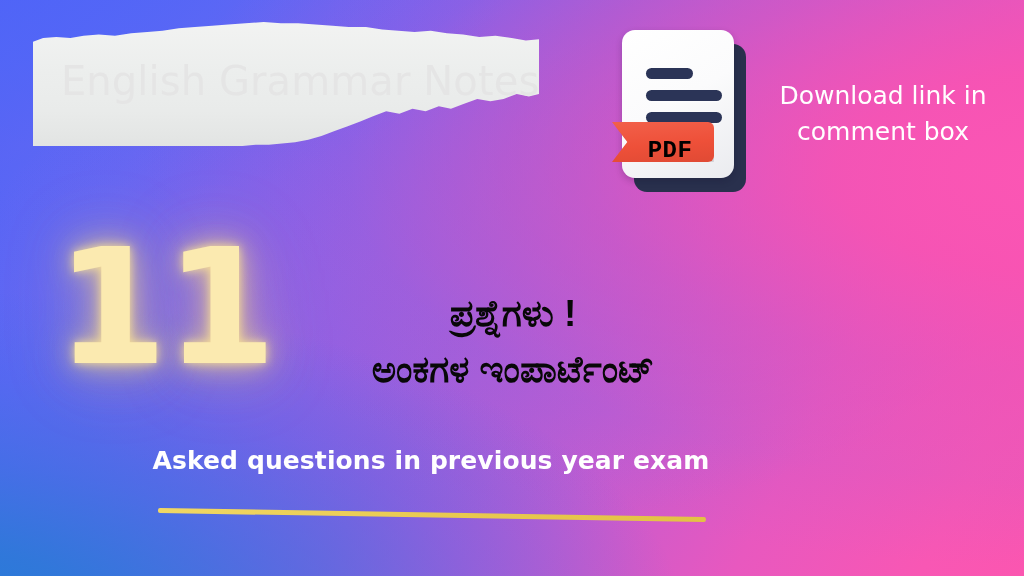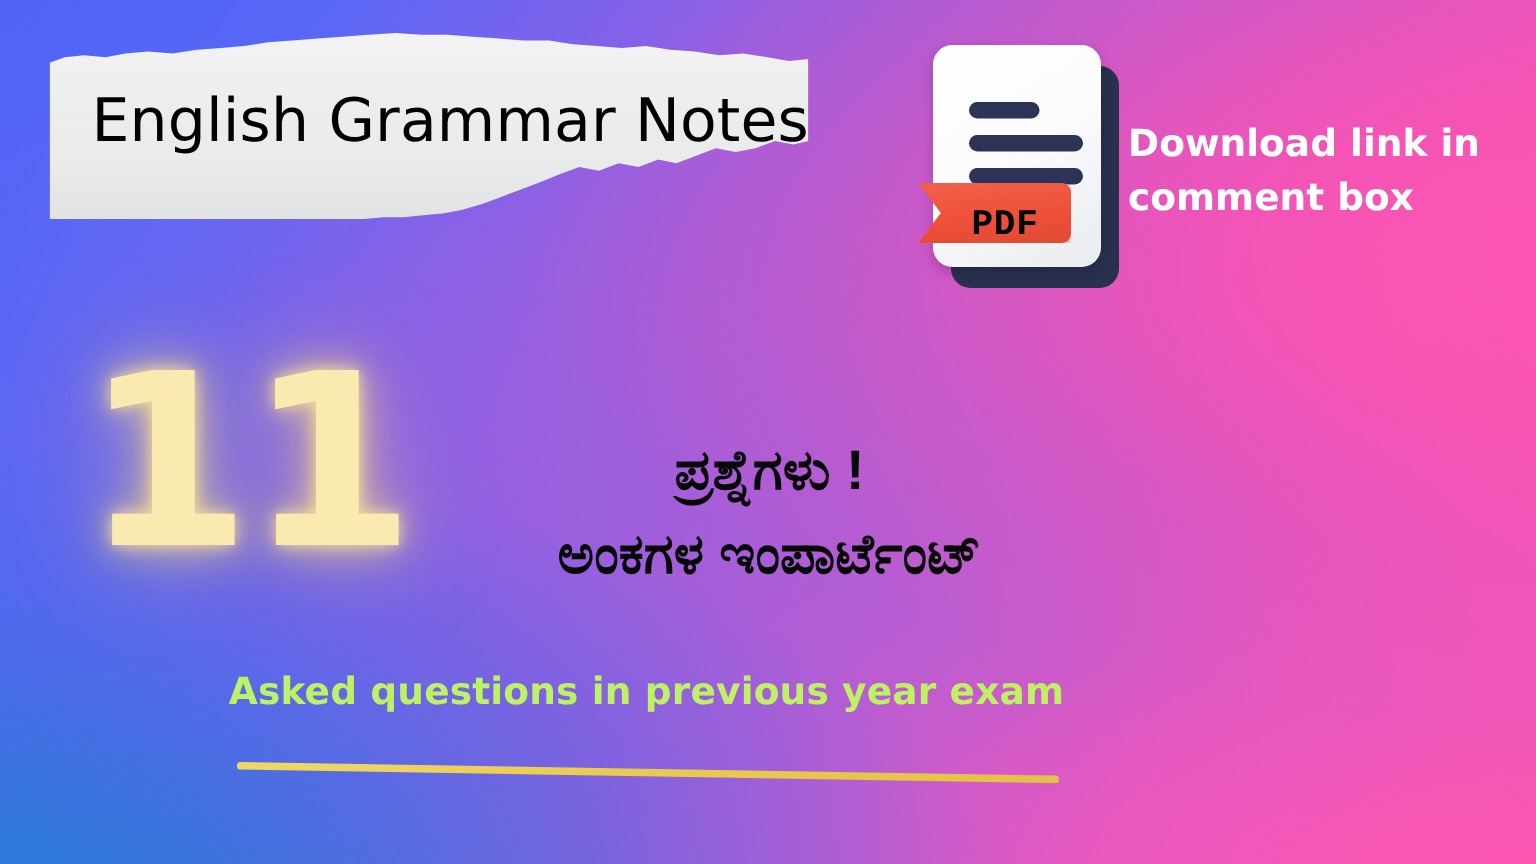--- a/index.html
+++ b/index.html
@@ -112,21 +112,21 @@
       36.2% 100%, 33.6% 100%, 31.0% 100%, 28.4% 100%, 25.8% 100%,
       23.2% 100%, 20.6% 100%, 18.0% 100%, 15.4% 100%, 12.8% 100%,
       10.2% 100%, 7.6% 100%, 5.0% 100%, 2.4% 100%, 0% 100%);
   }
   .paper-title {
     position: absolute;
     left: 28px;
     top: 36px;
     font-size: 40px;
     font-weight: 400;
-    color: #000000;
+    color: #e5e5e5;
     letter-spacing: 0.1px;
     white-space: nowrap;
     font-family: "DejaVu Sans", "Liberation Sans", sans-serif;
   }
 
   
   .pdf-icon {
     position: absolute;
     left: 612px;
     top: 26px;
@@ -191,24 +191,24 @@
     letter-spacing: 0.5px;
     font-family: Liberation Mono, monospace;
   }
 
   
   .download-note {
     position: absolute;
     left: 752px;
     top: 78px;
     width: 262px;
-    text-align: left;
+    text-align: center;
     color: #ffffff;
     font-size: 25px;
-    font-weight: 700;
+    font-weight: 400;
     line-height: 1.42;
     font-family: "DejaVu Sans", "Liberation Sans", sans-serif;
   }
 
   
   .big-number {
     position: absolute;
     left: 56px;
     top: 228px;
     font-size: 160px;
@@ -240,21 +240,21 @@
 
   
   .subtitle {
     position: absolute;
     left: 0;
     top: 446px;
     width: 1024px;
     padding-right: 162px;
     box-sizing: border-box;
     text-align: center;
-    color: #bef264;
+    color: #ffffff;
     font-size: 25px;
     font-weight: 700;
     letter-spacing: 0.1px;
     font-family: "DejaVu Sans", "Liberation Sans", sans-serif;
   }
 
   
   .gold-rule {
     position: absolute;
     left: 158px;

